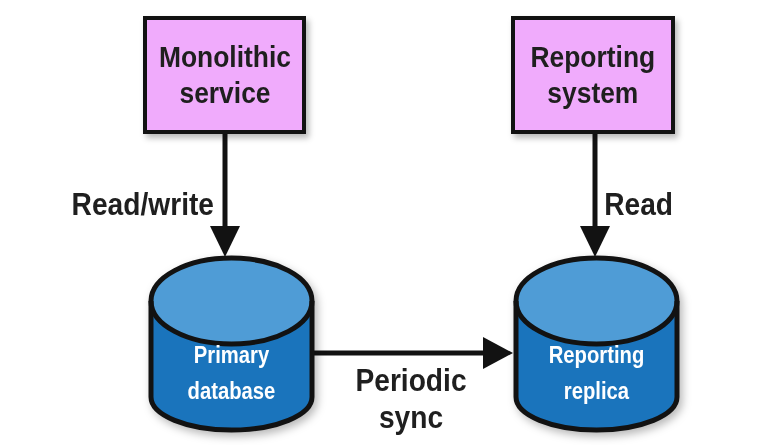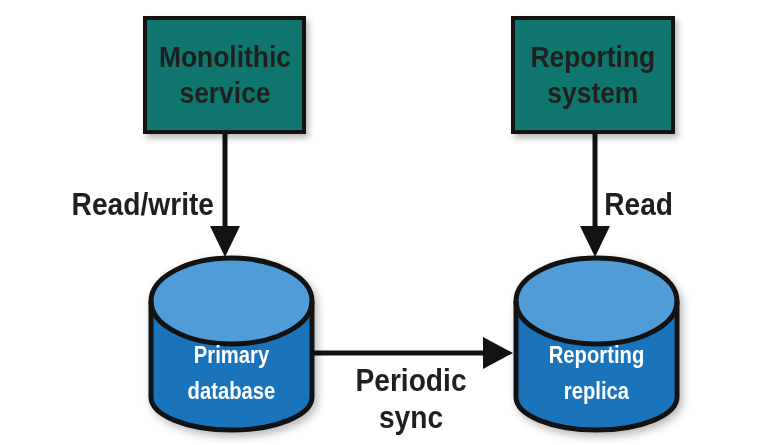--- a/index.html
+++ b/index.html
@@ -12,21 +12,21 @@
     font-family: "Liberation Sans", "DejaVu Sans", sans-serif;
   }
   .canvas svg.shapes {
     position: absolute;
     left: 0; top: 0;
     width: 768px; height: 445px;
   }
   .node-box {
     position: absolute;
     box-sizing: border-box;
-    background: #0f766e;
+    background: #f0abfc;
     border: 4px solid #121212;
     box-shadow: 3px 4px 6px rgba(0,0,0,0.28);
     display: flex;
     align-items: center;
     justify-content: center;
     z-index: 2;
   }
   .lbl {
     font-weight: 700;
     color: #1f1f1f;

